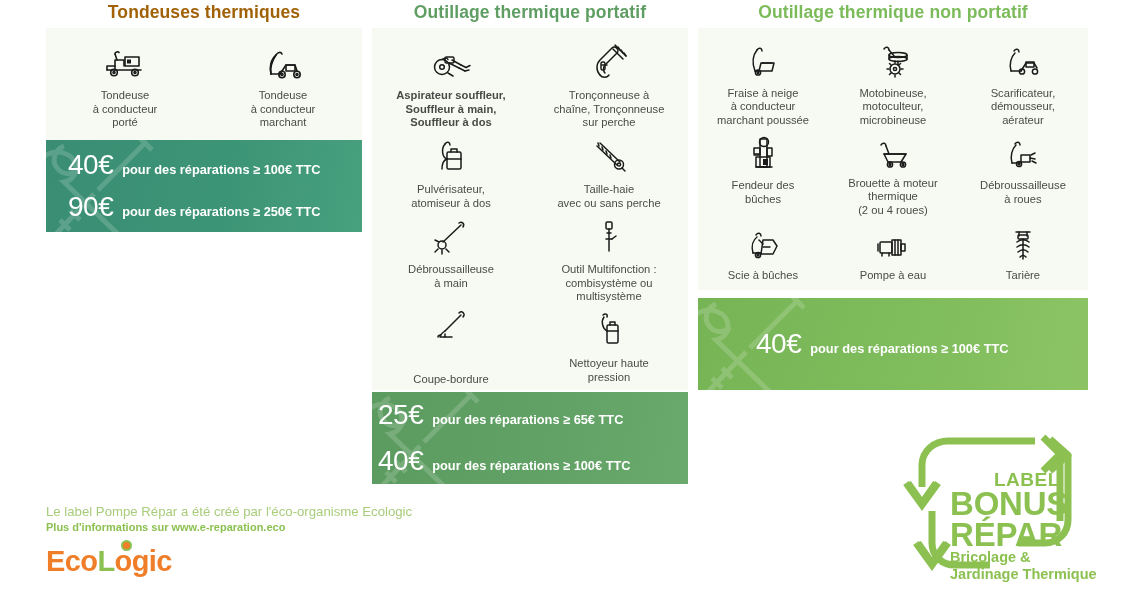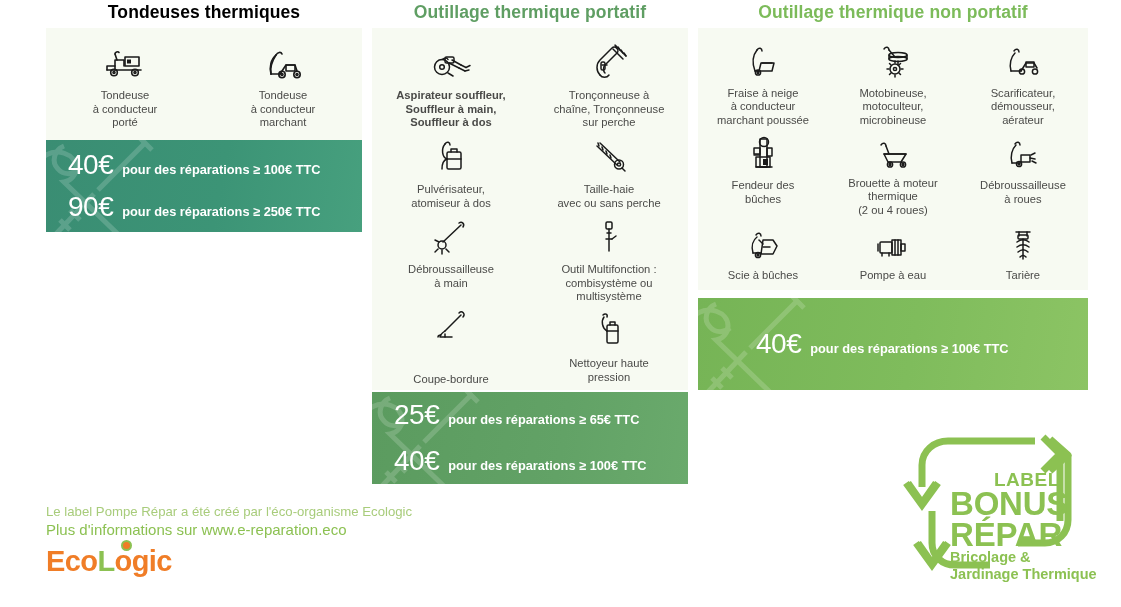--- a/index.html
+++ b/index.html
@@ -79,22 +79,22 @@
   
   .foot-line1 {
     position: absolute;
     color: #a8cc7b;
     font-size: 13.2px;
     white-space: nowrap;
   }
   .foot-line2 {
     position: absolute;
     color: #8cc152;
-    font-size: 15px;
-    font-weight: normal;
+    font-size: 11px;
+    font-weight: bold;
     white-space: nowrap;
   }
 
   
   .ecologic {
     position: absolute;
     font-size: 29px;
     font-weight: bold;
     letter-spacing: -0.6px;
     white-space: nowrap;
@@ -118,21 +118,21 @@
   .b-bonus { font-size: 33px; letter-spacing: -.2px; }
   .b-repar { font-size: 33px; letter-spacing: -.2px; }
   .b-sub1  { font-size: 14.5px; }
   .b-sub2  { font-size: 14.5px; }
 </style>
 </head>
 <body>
 
 <div class="page">
 
-  <div class="col-title" style="left:46px; top:2px; width:316px; color:#000000;">Tondeuses thermiques</div>
+  <div class="col-title" style="left:46px; top:2px; width:316px; color:#a16207;">Tondeuses thermiques</div>
 
   <div class="panel" style="left:46px; top:28px; width:316px; height:112px;">
     <div class="grid" style="padding-top:9px;">
       <div class="cell" style="width:50%;">
         <span class="ico">
           <svg width="48" height="40" viewBox="0 0 48 40" fill="none" stroke="#1a1a1a" stroke-width="1.6" stroke-linecap="round" stroke-linejoin="round">
             <path d="M6 27h34"></path>
             <path d="M6 27v-4h8v4"></path>
             <rect x="24" y="14" width="14" height="9"></rect>
             <path d="M26 16.5h4v4h-4z" fill="#1a1a1a" stroke="none"></path>
@@ -340,21 +340,21 @@
       <g fill="none" stroke="#ffffff" stroke-width="5">
         <path d="M-4 18c14-12 34-4 34 10 0 7-5 13-12 14l60 58"></path>
         <path d="M18 6c-10 4-13 16-6 23 5 6 14 6 20 1"></path>
         <path d="M100 2L52 50"></path>
           <path d="M92 -4l14 14"></path>
         <path d="M48 54L8 96"></path>
           <path d="M24 70l10 10"></path>
           <path d="M14 80l10 10"></path>
       </g>
     </svg>
-    <div class="rows" style="padding-left:22px; gap:18px;">
+    <div class="rows" style="padding-left:6px; gap:18px;">
       <div class="prow">
         <span class="amt">25€</span>
         <span class="cond">pour des réparations ≥ 65€ TTC</span>
       </div>
       <div class="prow">
         <span class="amt">40€</span>
         <span class="cond">pour des réparations ≥ 100€ TTC</span>
       </div>
     </div>
   </div>

